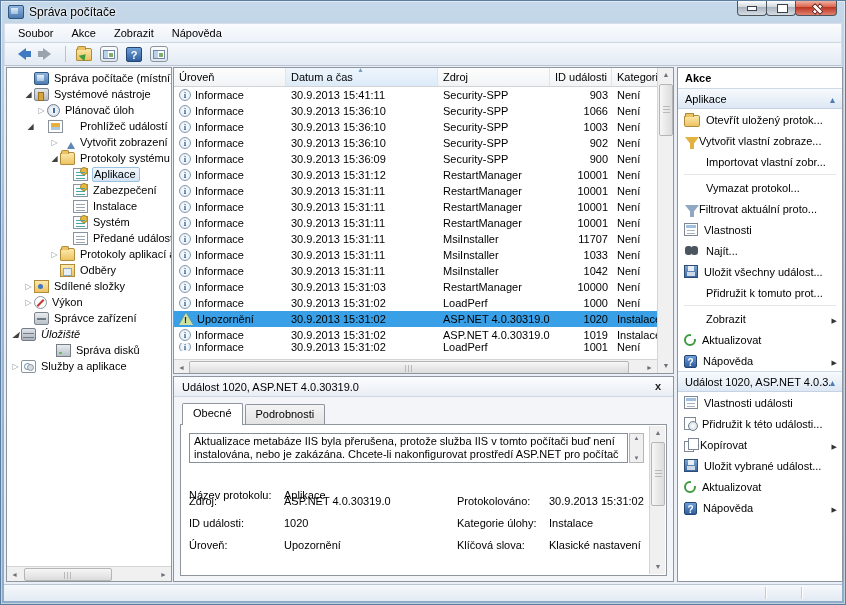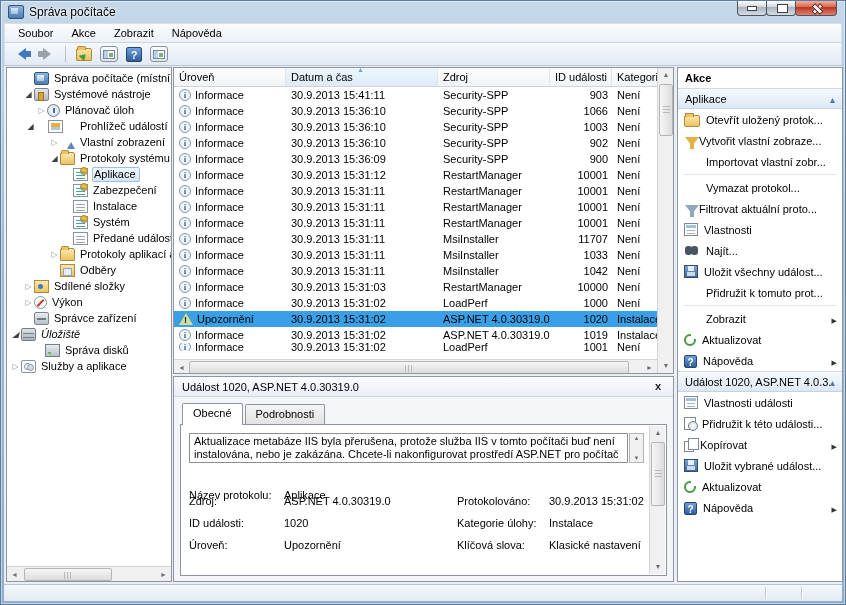--- a/index.html
+++ b/index.html
@@ -272,21 +272,21 @@
             <span class="t-label">Plánovač úloh</span>
           </div>
           <div class="tree-row" style="padding-left: 18px; gap: 12px;">
             <span class="exp expanded"></span>
             <span class="t-ic ic-eventviewer"></span>
             <span class="t-label">Prohlížeč událostí</span>
           </div>
           <div class="tree-row" style="padding-left: 42px;">
             <span class="exp collapsed"></span>
             <span class="t-ic ic-folder-filter"></span>
-            <span class="t-label">Vlastní zobrazení</span>
+            <span class="t-label">Vytvořit zobrazení</span>
           </div>
           <div class="tree-row" style="padding-left: 42px;">
             <span class="exp expanded"></span>
             <span class="t-ic ic-folder"></span>
             <span class="t-label">Protokoly systému V</span>
           </div>
           <div class="tree-row" style="padding-left: 55px;">
             <span class="exp "></span>
             <span class="t-ic ic-log gold"></span>
             <span class="t-label selected">Aplikace</span>
@@ -334,21 +334,21 @@
           <div class="tree-row" style="padding-left: 16px;">
             <span class="exp "></span>
             <span class="t-ic ic-device"></span>
             <span class="t-label">Správce zařízení</span>
           </div>
           <div class="tree-row" style="padding-left: 3px; font-style: italic;">
             <span class="exp expanded"></span>
             <span class="t-ic ic-storage"></span>
             <span class="t-label">Úložiště</span>
           </div>
-          <div class="tree-row" style="padding-left: 27px;">
+          <div class="tree-row" style="padding-left: 38px;">
             <span class="exp "></span>
             <span class="t-ic ic-disk"></span>
             <span class="t-label">Správa disků</span>
           </div>
           <div class="tree-row" style="padding-left: 3px;">
             <span class="exp collapsed"></span>
             <span class="t-ic ic-services"></span>
             <span class="t-label">Služby a aplikace</span>
           </div>
         </div>

